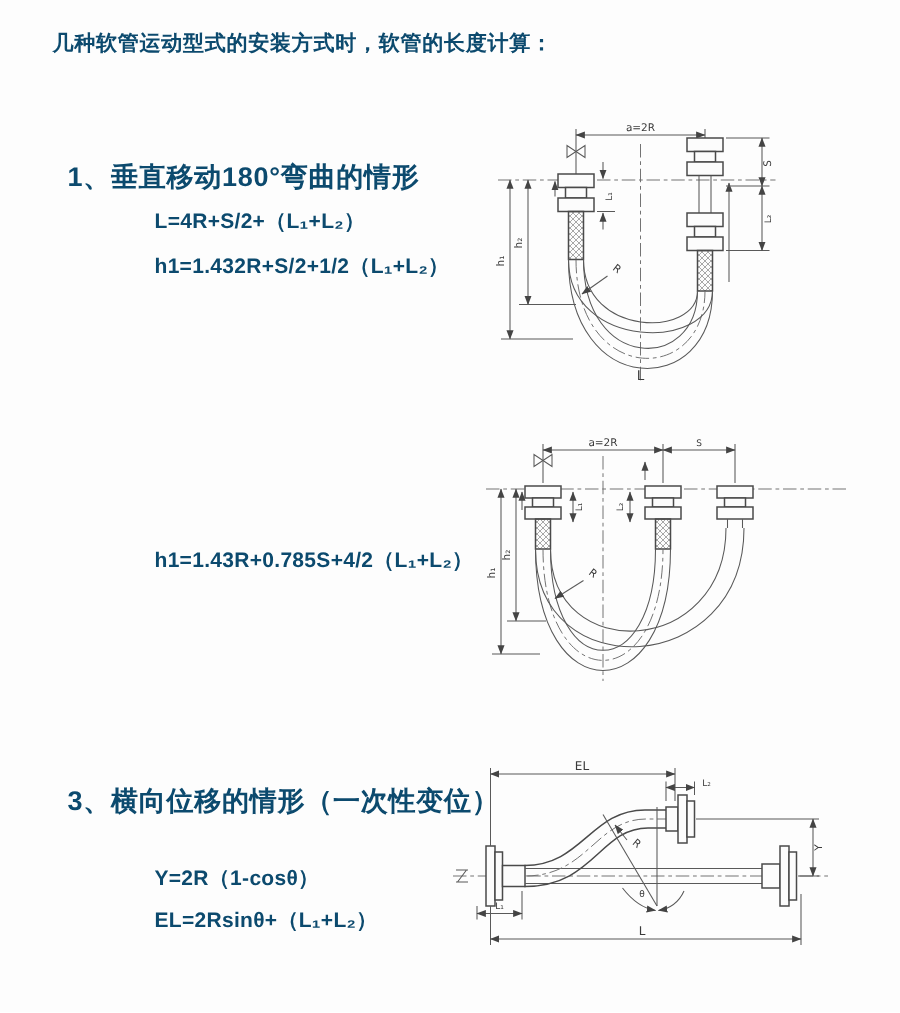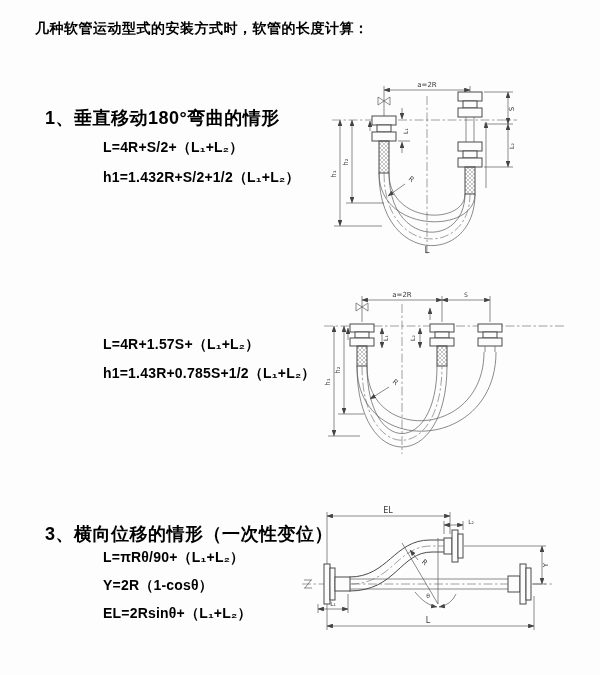--- a/index.html
+++ b/index.html
@@ -1,19 +1,19 @@
 <!DOCTYPE html>
 <html><head>
 <meta charset="utf-8">
 <style>
   html,body { margin:0; padding:0; background:#ffffff; }
   .page {
     position:relative; width:600px; height:675px; margin:0 auto;
     background:#fdfdfd; overflow:hidden;
-    font-family:"Liberation Sans","DejaVu Sans",sans-serif; color:#000000;
+    font-family:"Liberation Sans","DejaVu Sans",sans-serif; color:#0c4a6e;
   }
   .tline { position:absolute; white-space:nowrap; font-weight:bold; }
   .title   { font-size:14px; letter-spacing:0.5px; }
   .heading { font-size:18px; letter-spacing:0.5px; }
   .formula { font-size:14px; letter-spacing:0.2px;margin-left:28px; }
   svg.diag { position:absolute; overflow:visible; }
   
   .ln { stroke:#4a4a4a; stroke-width:1;   fill:none; stroke-linecap:square; }
   .tn { stroke:#595959; stroke-width:0.7; fill:none; }
   .cl { stroke:#6f6f6f; stroke-width:0.65; fill:none; stroke-dasharray:9 2.5 2.5 2.5; }
@@ -41,25 +41,23 @@
       </marker>
     </defs>
   </svg>
 
   <div class="tline title" style="left:35px; top:20px;">几种软管运动型式的安装方式时，软管的长度计算：</div>
 
   <div class="tline heading" style="left:45px; top:106px;">1、垂直移动180°弯曲的情形</div>
   <div class="tline formula" style="left:75px; top:139px;">L=4R+S/2+（L₁+L₂）</div>
   <div class="tline formula" style="left:75px; top:169px;">h1=1.432R+S/2+1/2（L₁+L₂）</div>
 
-  <div class="tline formula" style="left:75px; top:336px;">L=4R+1.57S+（L₁+L₂）</div>
-  <div class="tline formula" style="left:75px; top:365px;">h1=1.43R+0.785S+1/2（L₁+L₂）</div>
+  <div class="tline formula" style="left:75px; top:365px;">h1=1.43R+0.785S+4/2（L₁+L₂）</div>
 
   <div class="tline heading" style="left:45px; top:522px;">3、横向位移的情形（一次性变位）</div>
-  <div class="tline formula" style="left:75px; top:549px;">L=πRθ/90+（L₁+L₂）</div>
   <div class="tline formula" style="left:75px; top:577px;">Y=2R（1-cosθ）</div>
   <div class="tline formula" style="left:75px; top:605px;">EL=2Rsinθ+（L₁+L₂）</div>
 
   <svg class="diag" style="left:312px; top:76px;" width="285" height="184" viewBox="0 0 285 184">
 
     <g>
       <path class="cl" d="M 20,44 H 205"></path>
       <path class="cl" d="M 115,20 V 180"></path>
     </g>
 

